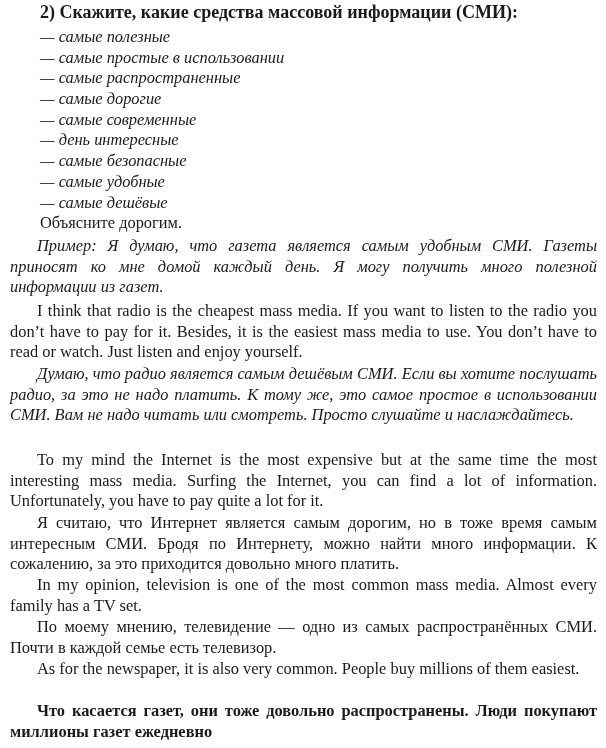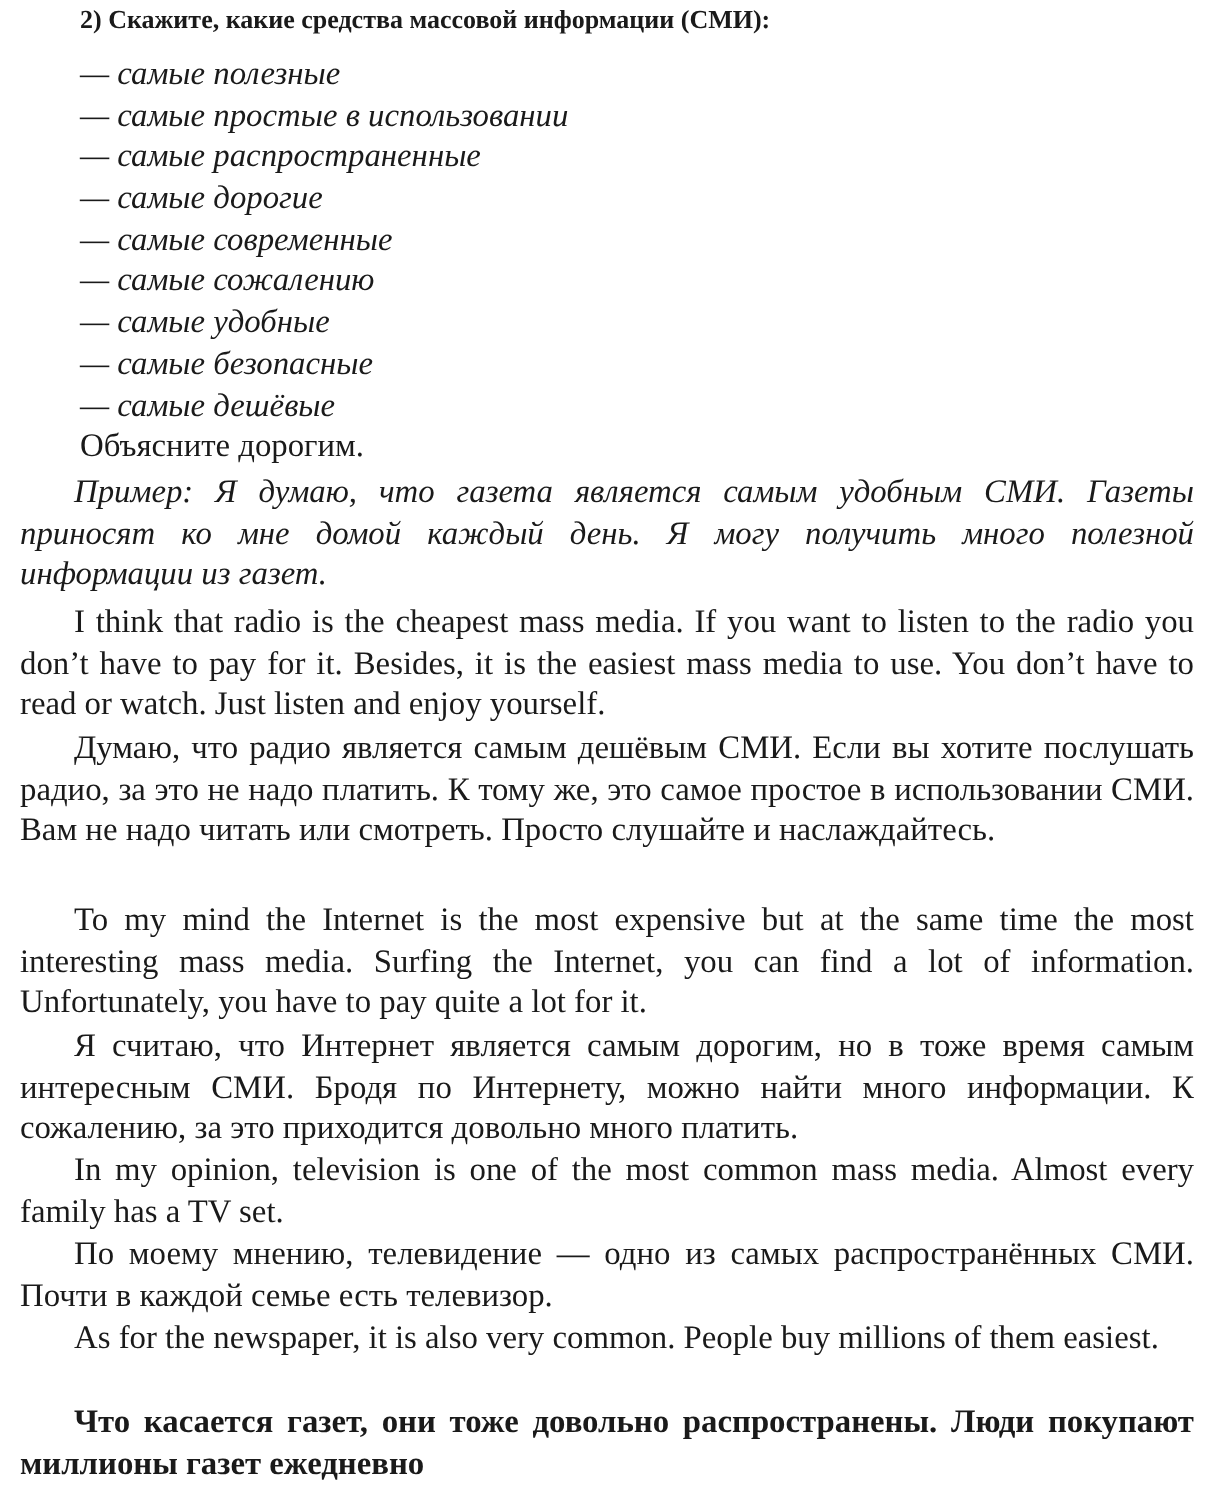--- a/index.html
+++ b/index.html
@@ -5,56 +5,56 @@
   html, body { margin: 0; padding: 0; background: #ffffff; }
   body {
     width: 606px; height: 748px; overflow: hidden;
     font-family: "Liberation Serif", "DejaVu Serif", serif;
     color: #1a1a1a;
     font-size: 16.4px;
   }
   .page { position: relative; width: 606px; height: 748px; }
   .heading {
     position: absolute; left: 40px; top: 2px;
-    font-weight: bold; font-size: 13px; white-space: nowrap;
+    font-weight: bold; font-size: 18px; white-space: nowrap;
   }
   .list { position: absolute; left: 40px; top: 27px; margin: 0; padding: 0; list-style: none; font-style: italic; }
   .list li { height: 20.7px; line-height: 20.7px; white-space: nowrap; }
   .explain { position: absolute; left: 40px; top: 213px; white-space: nowrap; }
   .para {
     position: absolute; left: 10px; width: 587px;
     text-align: justify; line-height: 20.5px; margin: 0;
     text-indent: 27px; hyphens: manual;
   }
   .para.italic { font-style: italic; }
   .p-example { top: 236px; }
   .p-radio-en { top: 301px; }
-  .p-radio-ru { top: 364px; }
+  .p-radio-ru { top: 364px; font-style: italic; }
   .p-internet-en { top: 450px; }
   .p-internet-ru { top: 513px; }
   .p-tv-en { top: 575px; }
   .p-tv-ru { top: 617px; }
   .p-news-en { top: 659px; }
   .p-news-ru { top: 701px; font-weight: bold; }
 </style>
 </head>
 <body>
 
 <div class="page">
   <div class="heading">2) Скажите, какие средства массовой информации (СМИ):</div>
 
   <ul class="list">
     <li>— самые полезные</li>
     <li>— самые простые в использовании</li>
     <li>— самые распространенные</li>
     <li>— самые дорогие</li>
     <li>— самые современные</li>
-    <li>— самые сожалению</li>
+    <li>— день интересные</li>
+    <li>— самые безопасные</li>
     <li>— самые удобные</li>
-    <li>— самые безопасные</li>
     <li>— самые дешёвые</li>
   </ul>
 
   <div class="explain">Объясните дорогим.</div>
 
   <p class="para italic p-example">Пример: Я думаю, что газета является самым удобным СМИ. Газеты приносят ко мне домой каждый день. Я могу получить много полезной информации из газет.</p>
   <p class="para p-radio-en">I think that radio is the cheapest mass media. If you want to listen to the radio you don’t have to pay for it. Besides, it is the easiest mass media to use. You don’t have to read or watch. Just listen and enjoy yourself.</p>
   <p class="para p-radio-ru">Думаю, что радио является самым дешёвым СМИ. Если вы хотите послушать радио, за это не надо платить. К тому же, это самое простое в использовании СМИ. Вам не надо читать или смотреть. Просто слушайте и наслаждайтесь.</p>
   <p class="para p-internet-en">To my mind the Internet is the most expensive but at the same time the most interesting mass media. Surfing the Internet, you can find a lot of information. Unfortunately, you have to pay quite a lot for it.</p>
   <p class="para p-internet-ru">Я считаю, что Интернет является самым дорогим, но в тоже время самым интересным СМИ. Бродя по Интернету, можно найти много информации. К сожалению, за это приходится довольно много платить.</p>

